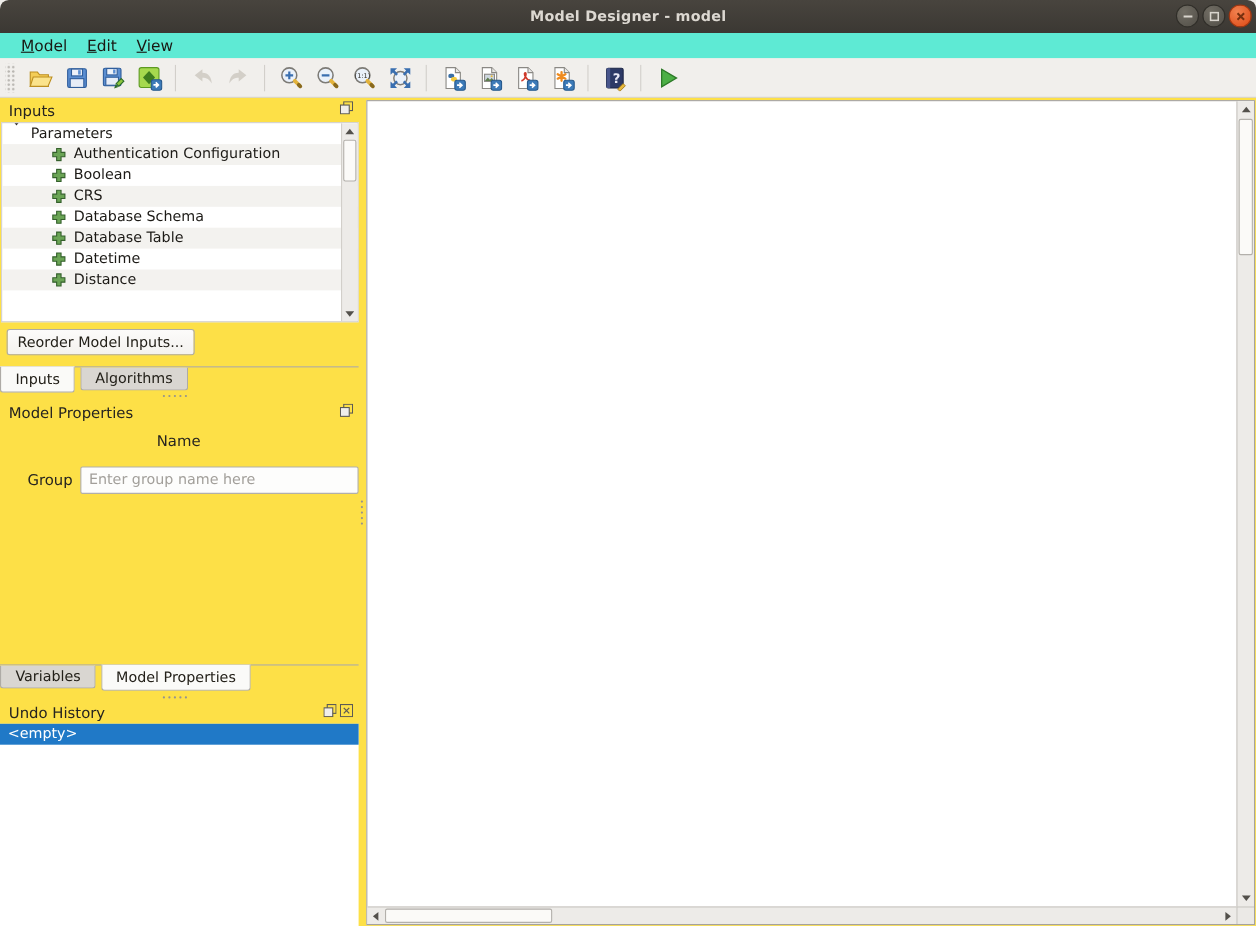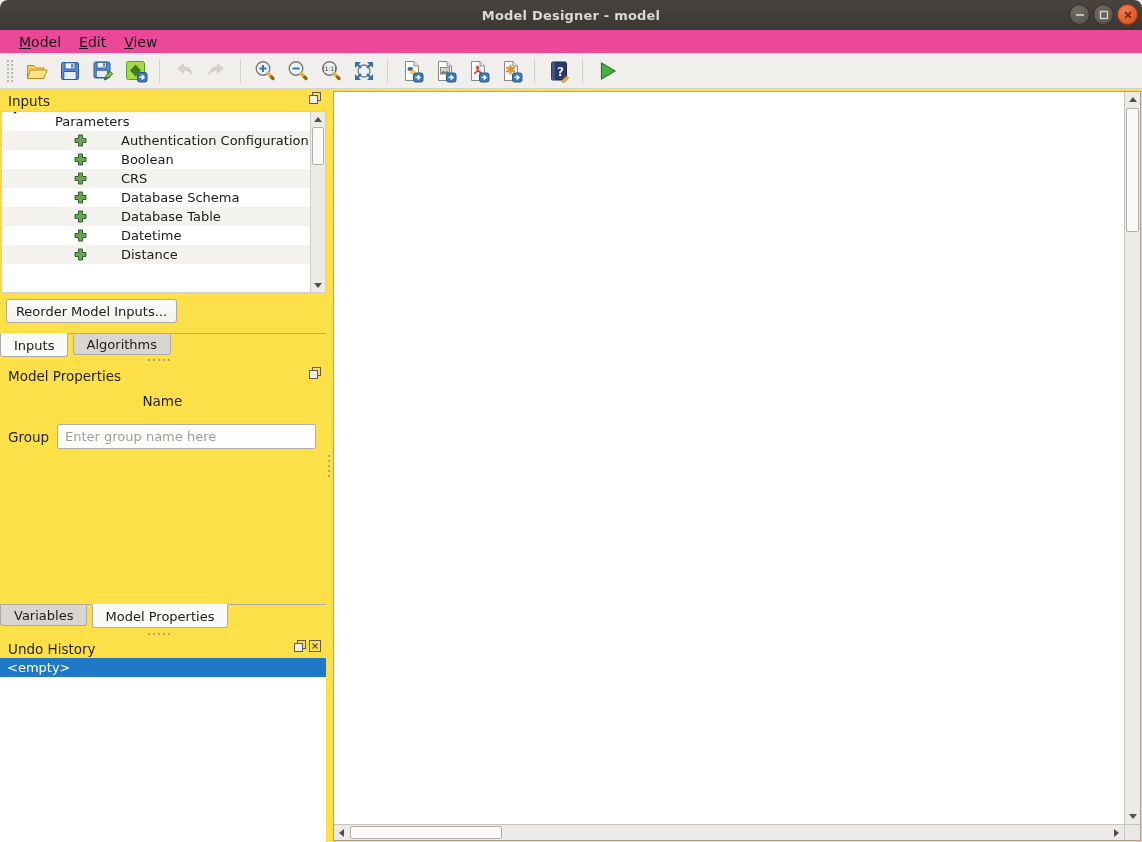--- a/index.html
+++ b/index.html
@@ -12,21 +12,21 @@
     background:linear-gradient(#48443e,#3b3833); border-radius:8px 8px 0 0;
     display:flex; align-items:center; justify-content:center; }
   .titlebar-text { color:#dcd8d1; font-weight:bold; font-size:13px; letter-spacing:.2px; }
   .win-controls { position:absolute; right:4px; top:4px; display:flex; gap:3px; }
   .wbtn { width:21px; height:21px; border-radius:50%; display:flex; align-items:center; justify-content:center;
     background:radial-gradient(circle at 35% 30%, #716d64, #514e47); border:1px solid #302e29; }
   .wbtn.close { background:radial-gradient(circle at 35% 30%, #f1814f, #dd4814); border-color:#a33610; }
   .wbtn svg { display:block; }
 
   
-  .menubar { position:absolute; left:0; top:30px; width:100%; height:23px; background:#ec4899;
+  .menubar { position:absolute; left:0; top:30px; width:100%; height:23px; background:#5eead4;
     display:flex; align-items:center; padding-left:10px; }
   .menu-item { padding:2px 9px; font-size:14px; color:#1a1813; }
   .menu-item span { display:inline-block; }
   .menu-item span::first-letter { text-decoration:underline; }
 
   
   .toolbar { position:absolute; left:0; top:53px; width:100%; height:36px; background:#f1efec;
     border-bottom:1px solid #d5d2cd; display:flex; align-items:center; padding-left:5px; }
   .tb-handle { width:9px; height:26px; margin-right:6px;
     background-image:radial-gradient(circle,#b9b6b1 1px,transparent 1.2px); background-size:4px 4px; background-position:1px 1px; }
@@ -38,21 +38,21 @@
 
   
   .left-panel { position:absolute; left:0; top:0; width:326px; height:100%; }
 
   .dock-header { position:absolute; left:0; width:326px; height:19px; display:flex; align-items:center; }
   .dock-title { padding-left:8px; color:#262420; font-size:13.5px; }
   .dock-icons { position:absolute; right:5px; top:1px; display:flex; gap:3px; }
 
   .tree { position:absolute; left:1px; top:22px; width:325px; height:182px; background:#fff;
     border:1px solid #d2cfca; overflow:hidden; }
-  .tree-row { height:19px; display:flex; align-items:center; white-space:nowrap; font-size:13px; color:#1c1a16;gap:27px; }
+  .tree-row { height:19px; display:flex; align-items:center; white-space:nowrap; font-size:13px; color:#1c1a16; }
   .tree-row.alt { background:#f3f2ef; }
   .tree-root-arrow { width:10px; margin-left:8px; margin-right:8px; }
   .tree-indent { width:45px; flex:0 0 45px; }
   .plus-icon { margin-right:7px; flex:0 0 13px; }
 
   .tree-scroll { position:absolute; right:0; top:0; width:15px; height:100%; background:#edebe8; border-left:1px solid #d2cfca; }
   .tscroll-up, .tscroll-down { position:absolute; left:0; width:100%; height:14px; display:flex; align-items:center; justify-content:center; }
   .tscroll-up { top:0; } .tscroll-down { bottom:0; }
   .tree-thumb { position:absolute; left:1px; right:1px; top:15px; height:38px; background:#fbfaf8; border:1px solid #b3b0ab; border-radius:2px; }
 
@@ -66,21 +66,21 @@
     border:1px solid #aeaba6; border-top:none; border-radius:0 0 3px 3px; background:#d9d6d1; height:21px; }
   .tab.active { background:#fafaf8; height:24px; margin-top:-1px; border-top:1px solid #fafaf8; padding-top:4px; }
 
   .dots-h { position:absolute; left:148px; display:flex; gap:3px; }
   .dots-h-1 { top:270px; } .dots-h-2 { top:544px; }
   .dot { width:2px; height:2px; border-radius:50%; background:#96938d; }
   .dots-v { position:absolute; left:328px; top:366px; display:flex; flex-direction:column; gap:3px; }
 
   .props-header { top:277px; }
   .form-row { position:absolute; left:0; width:326px; height:25px; display:flex; align-items:center; }
-  .form-row.name { top:304px;flex-direction:column; } .form-row.group { top:335px; }
+  .form-row.name { top:304px;flex-direction:column; } .form-row.group { top:335px;padding-left:17px; }
   .form-label { width:57px; padding-left:8px; font-size:13.5px; color:#262420; }
   .form-input { width:259px; height:25px; border:1px solid #b2afaa; border-radius:2px; background:#fdfdfc;
     font-family:inherit; font-size:13px; padding:0 7px; color:#232019; outline:none; }
   .form-input::placeholder { color:#a29f9a; opacity:1; }
 
   .undo-header { top:550px; }
   .undo-list { position:absolute; left:0; top:569px; width:326px; height:184px; background:#fff; }
   .undo-row { height:19px; display:flex; align-items:center; padding-left:7px; font-size:13px; }
   .undo-row.selected { background:#2079c7; color:#fff; }
 

